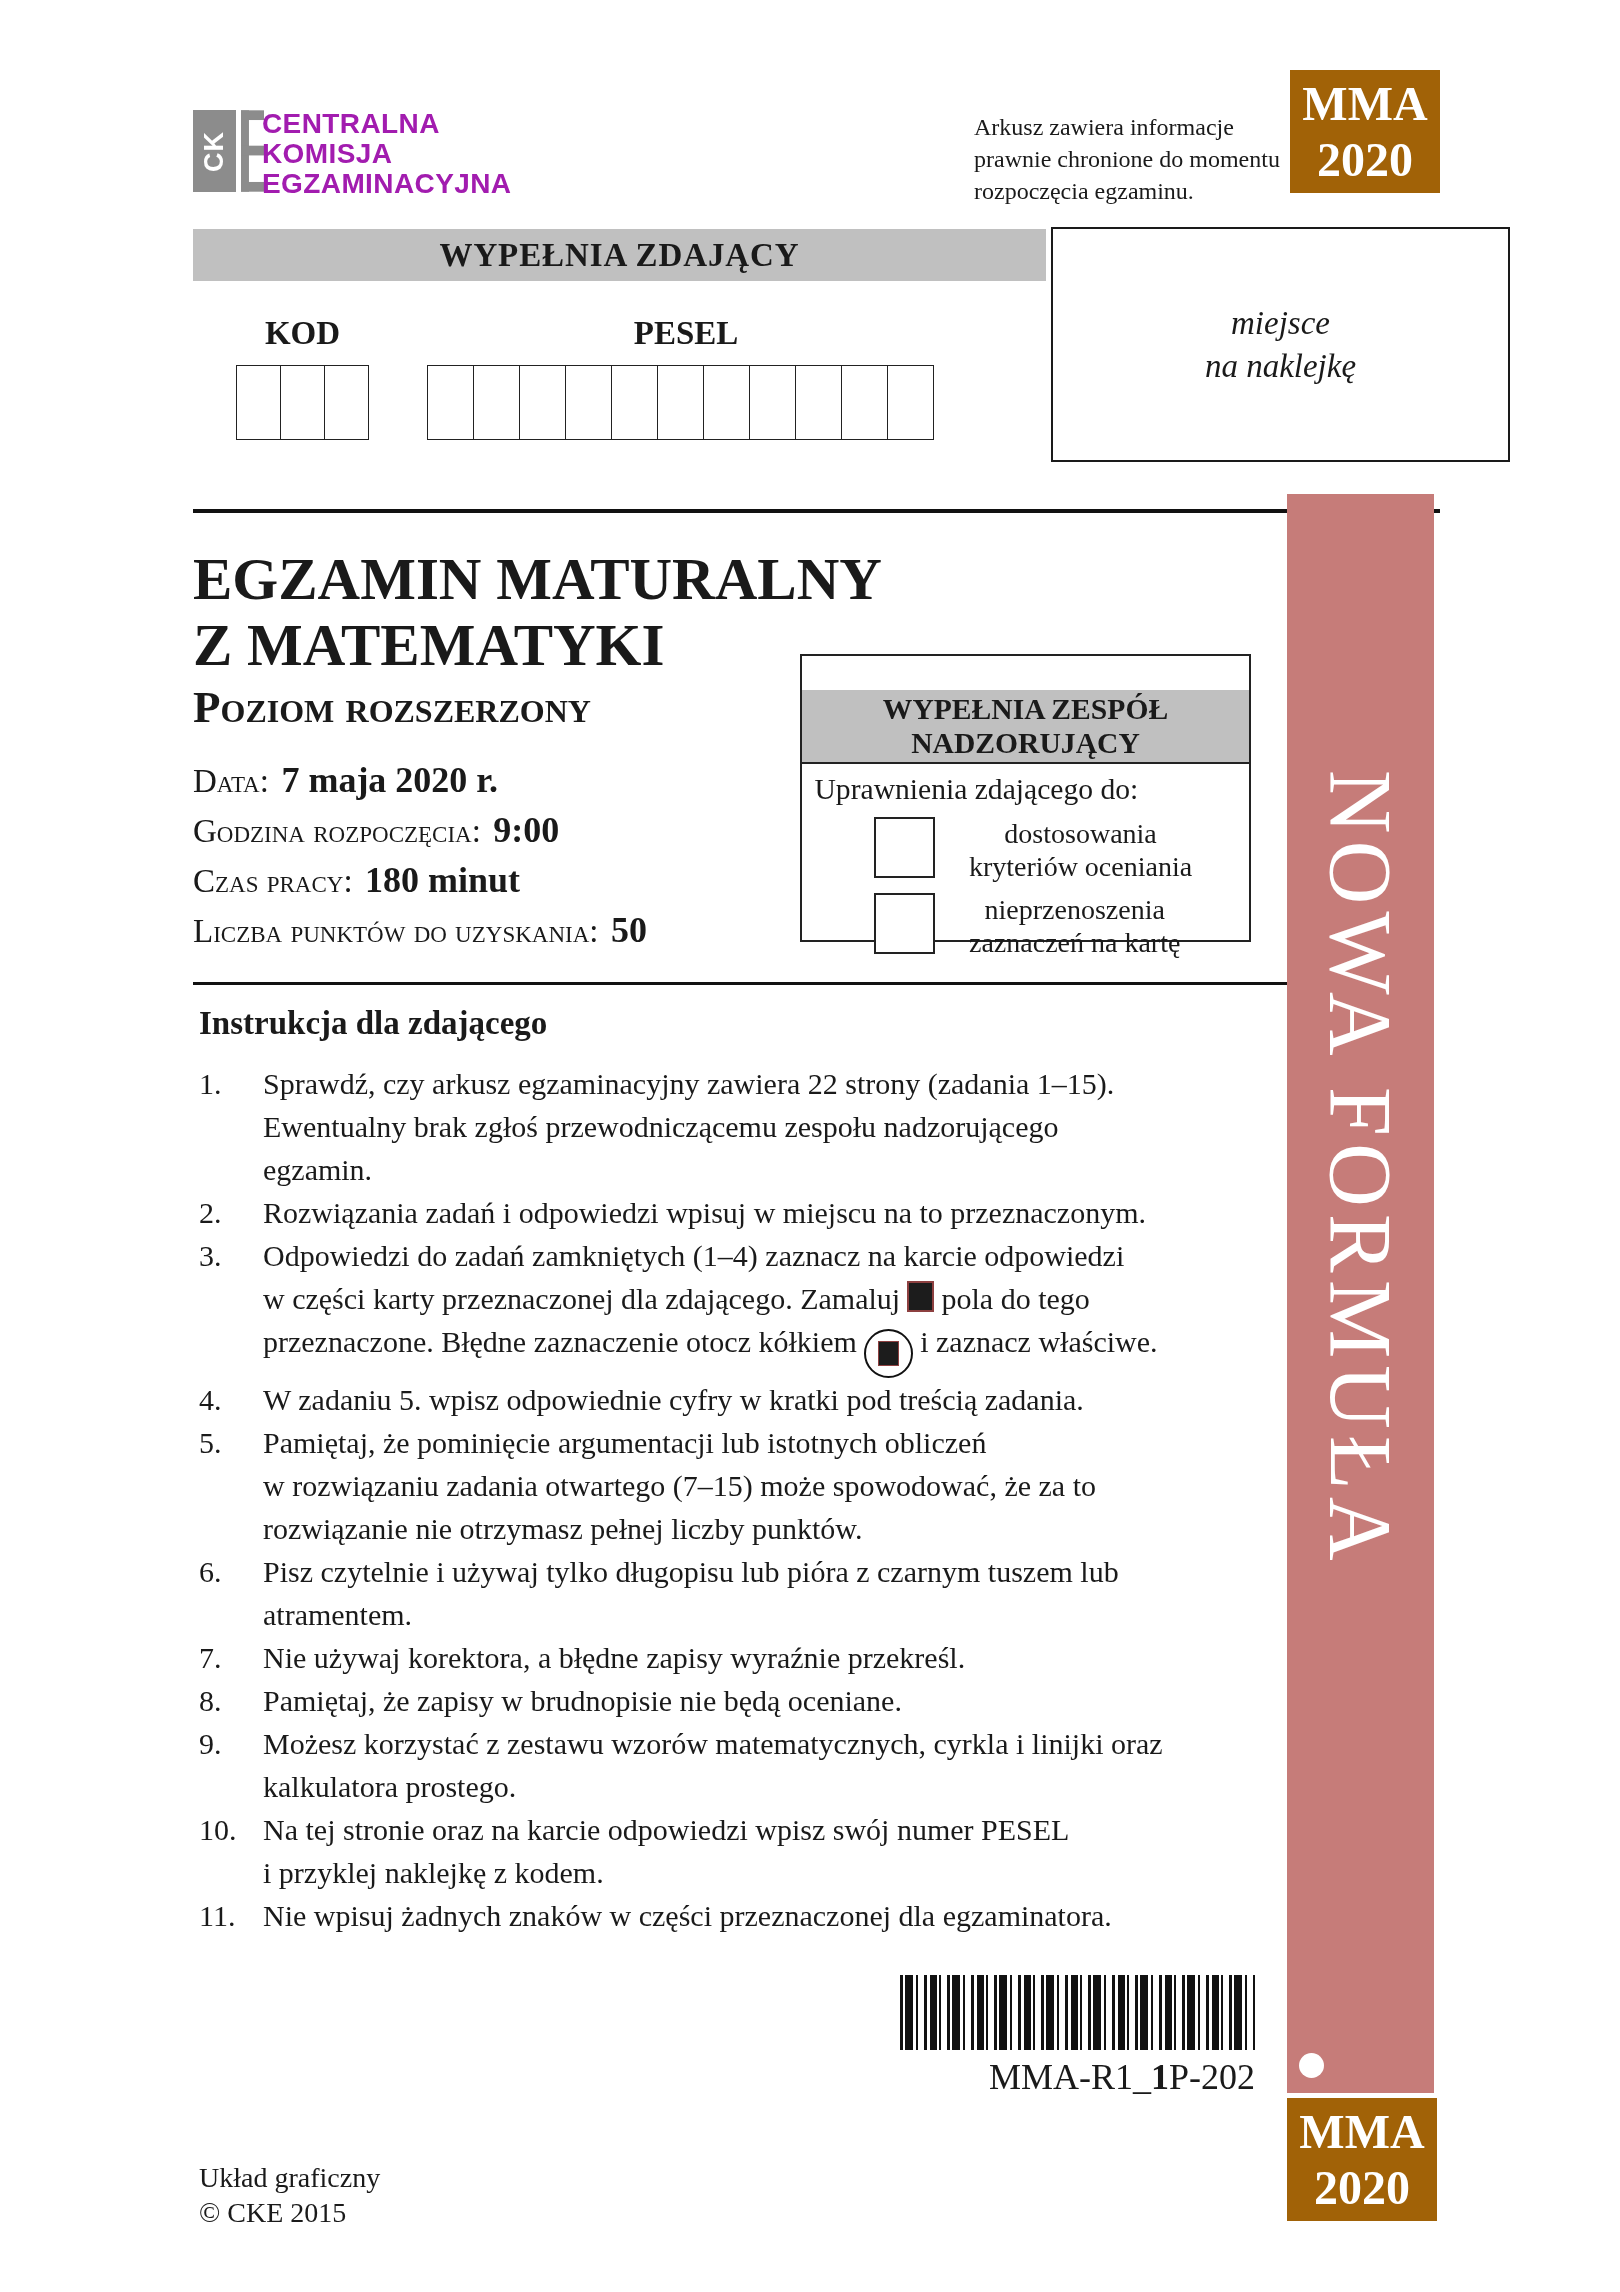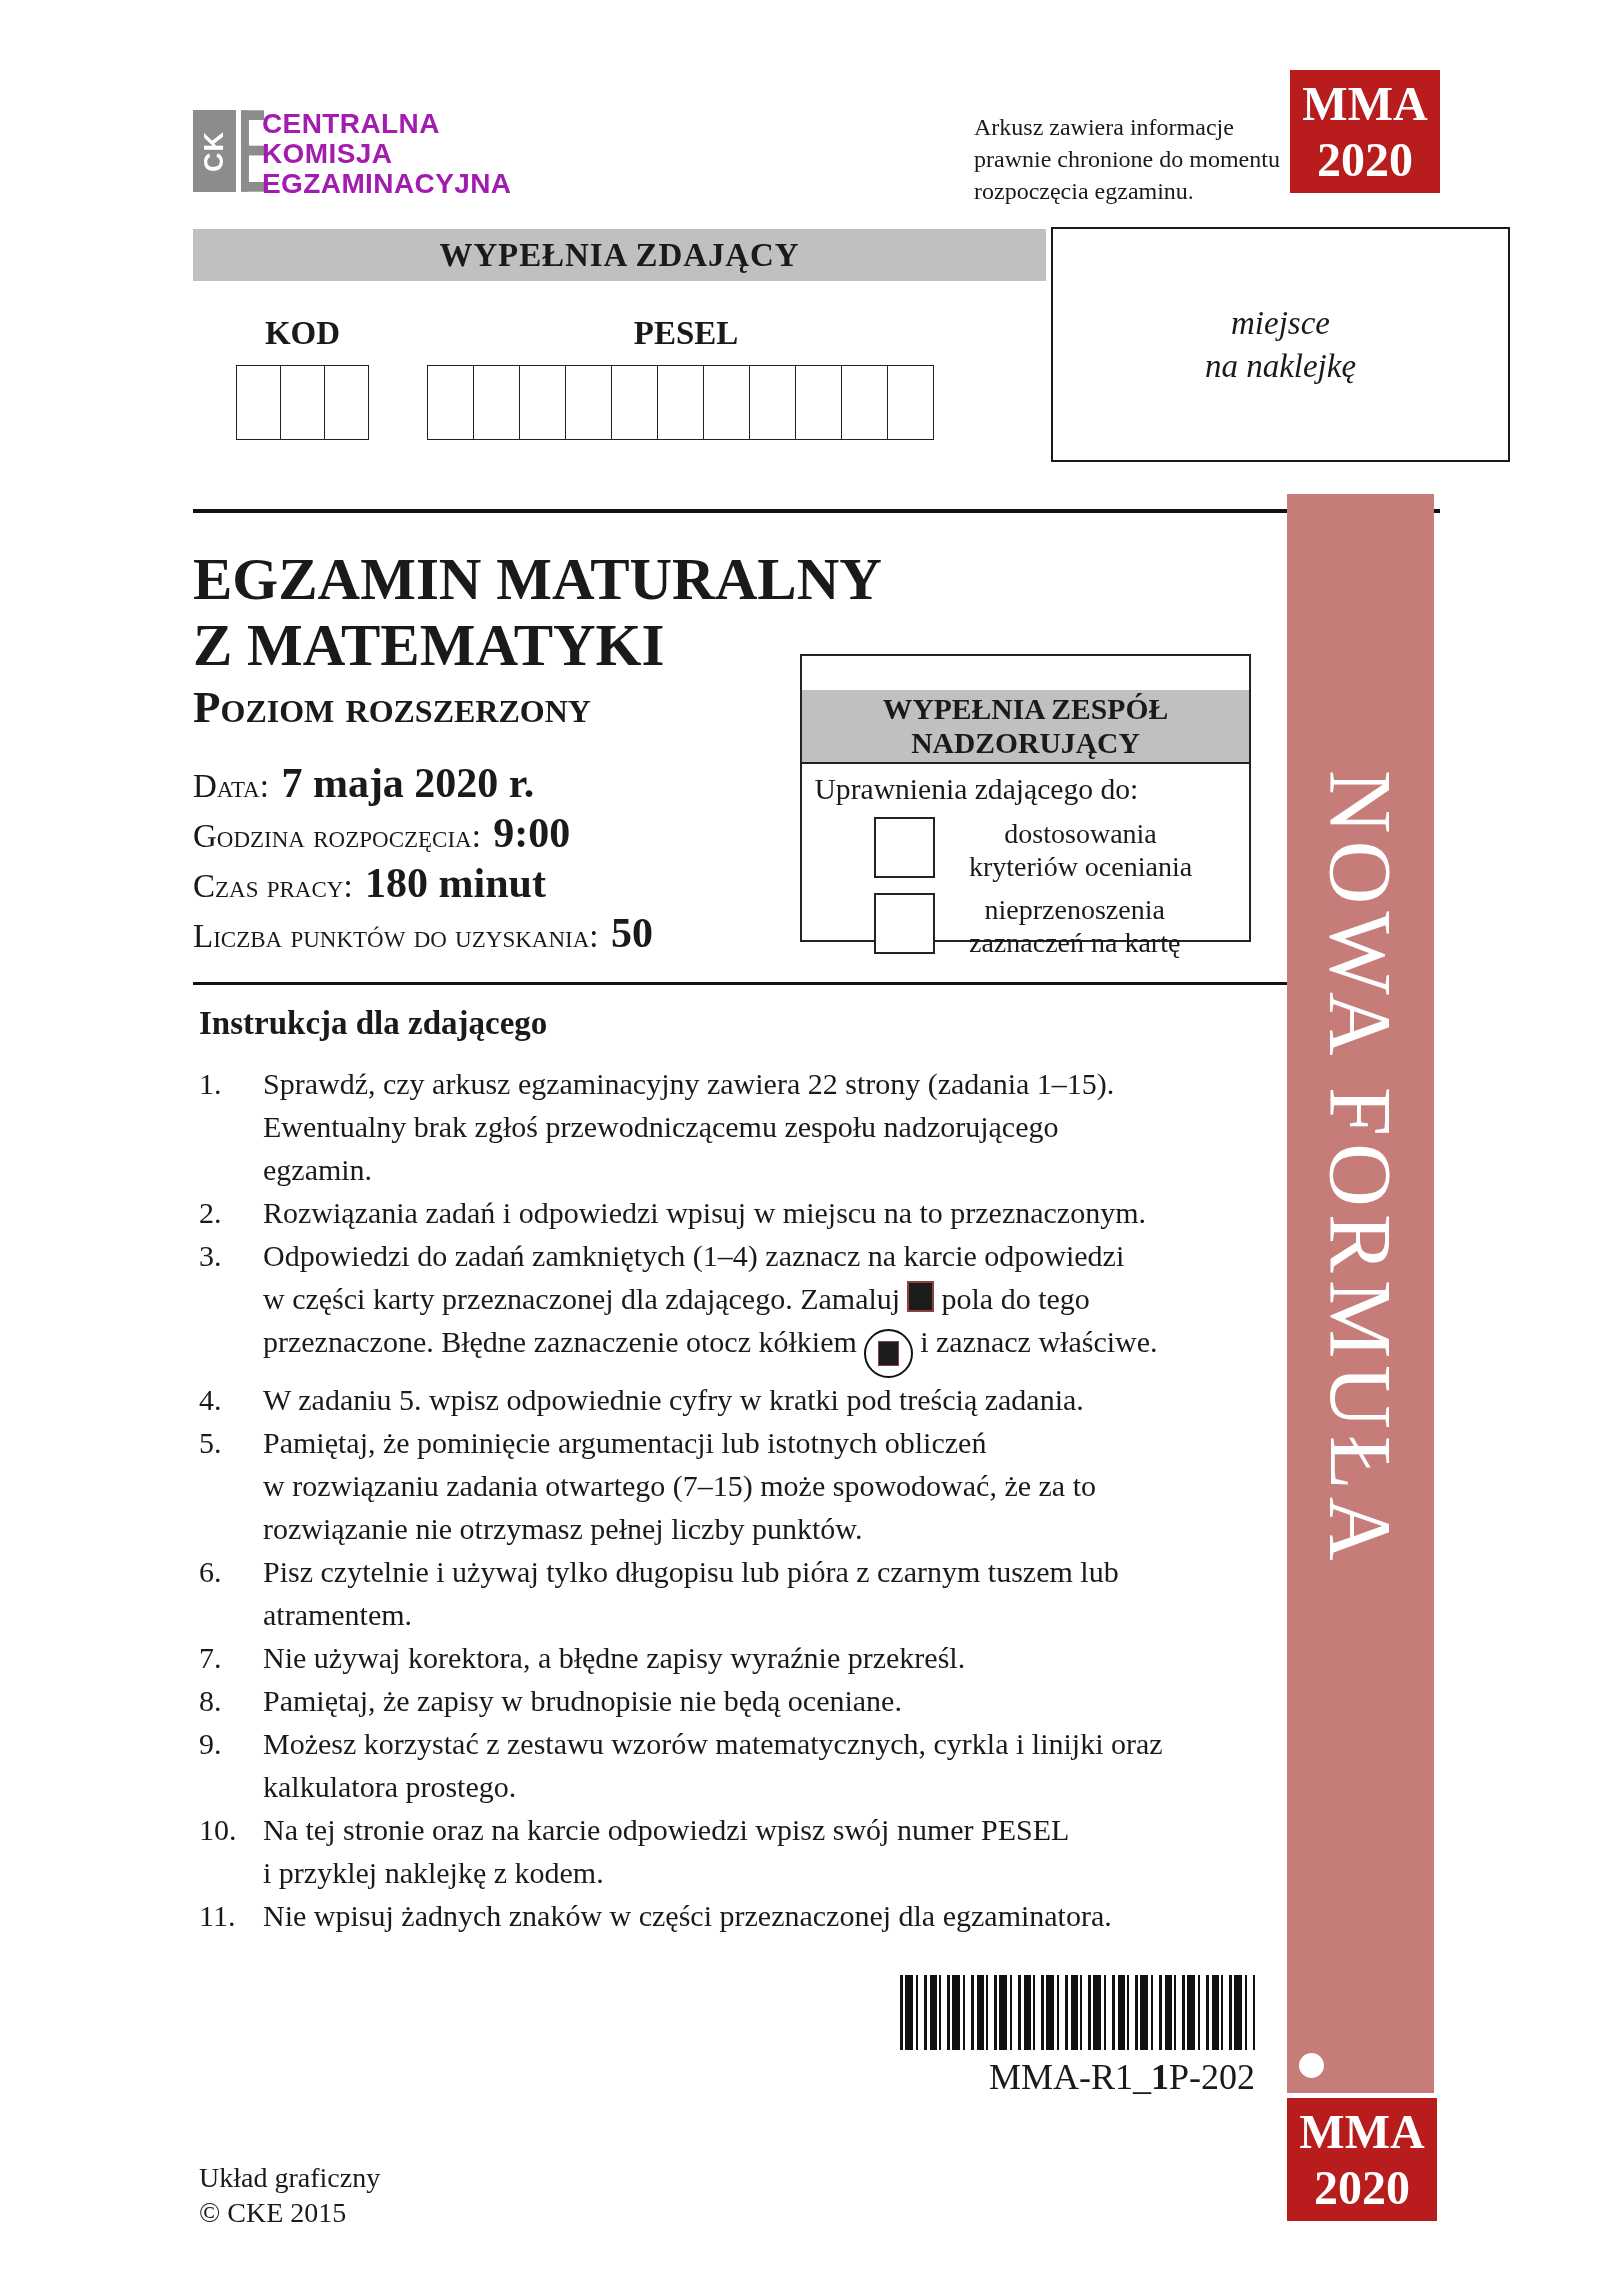--- a/index.html
+++ b/index.html
@@ -13,21 +13,21 @@
   
   .logo-box{left:193px;top:110px;width:43px;height:82px;background:#8c8c8c;
     display:flex;align-items:center;justify-content:center;}
   .logo-ck{color:#fff;font-family:"Liberation Sans","DejaVu Sans",sans-serif;
     font-weight:bold;font-size:27px;letter-spacing:0.9px;transform:rotate(-90deg);}
   .logo-e{left:241px;top:110px;}
   .inst{left:262px;top:109px;font-family:"Liberation Sans","DejaVu Sans",sans-serif;
     font-weight:bold;font-size:28px;line-height:30px;color:#a21caf;letter-spacing:0.4px;
     white-space:pre-line;}
   .legal{left:974px;top:111px;font-size:24px;line-height:32px;white-space:pre-line;}
-  .mma-box{width:150px;height:123px;background:#b91c1c;color:#fff;
+  .mma-box{width:150px;height:123px;background:#a16207;color:#fff;
     display:flex;flex-direction:column;align-items:center;justify-content:center;
     font-weight:bold;font-size:48px;line-height:56px;}
   .mma-top{left:1290px;top:70px;}
   .mma-bottom{left:1287px;top:2098px;}
 
   
   .fill-bar{left:193px;top:229px;width:853px;height:52px;background:#c0c0c0;
     display:flex;align-items:center;justify-content:center;
     font-weight:bold;font-size:33px;letter-spacing:0.9px;}
   .sticker{left:1051px;top:227px;width:455px;height:231px;border:2.7px solid #1a1a1a;
@@ -46,21 +46,21 @@
   .hr1{left:193px;top:509px;width:1247px;height:3.6px;background:#111;}
   .hr2{left:193px;top:982px;width:1094px;height:2.7px;background:#111;}
 
   
   .title1{left:193px;top:545px;font-weight:bold;font-size:59px;}
   .title2{left:193px;top:611px;font-weight:bold;font-size:59px;}
   .subtitle{left:193px;top:681px;font-weight:bold;font-size:45px;font-variant:small-caps;}
   .info{left:193px;top:759px;}
   .info-row{height:50px;display:flex;align-items:baseline;}
   .info-label{font-variant:small-caps;font-size:33px;}
-  .info-value{font-weight:bold;font-size:42px;margin-left:12.5px;}
+  .info-value{font-weight:bold;font-size:36px;margin-left:12.5px;}
 
   
   .sup-box{left:800px;top:654px;width:447px;height:284px;border:2.7px solid #222;background:#fff;}
   .sup-head{height:72px;background:#c0c0c0;border-bottom:2.7px solid #222;
     display:flex;align-items:center;justify-content:center;text-align:center;
     font-weight:bold;font-size:29.6px;line-height:34px;white-space:pre-line;margin-top:34px;}
   .sup-intro{margin:9px 0 0 12.5px;font-size:29.6px;}
   .sup-row{display:flex;margin:10.7px 0 0 72px;align-items:flex-start;}
   .sup-check{width:57px;height:57px;border:2.7px solid #222;background:#fff;flex-shrink:0;}
   .sup-opt{margin-left:34px;font-size:28px;line-height:33px;white-space:pre-line;text-align:center;}

